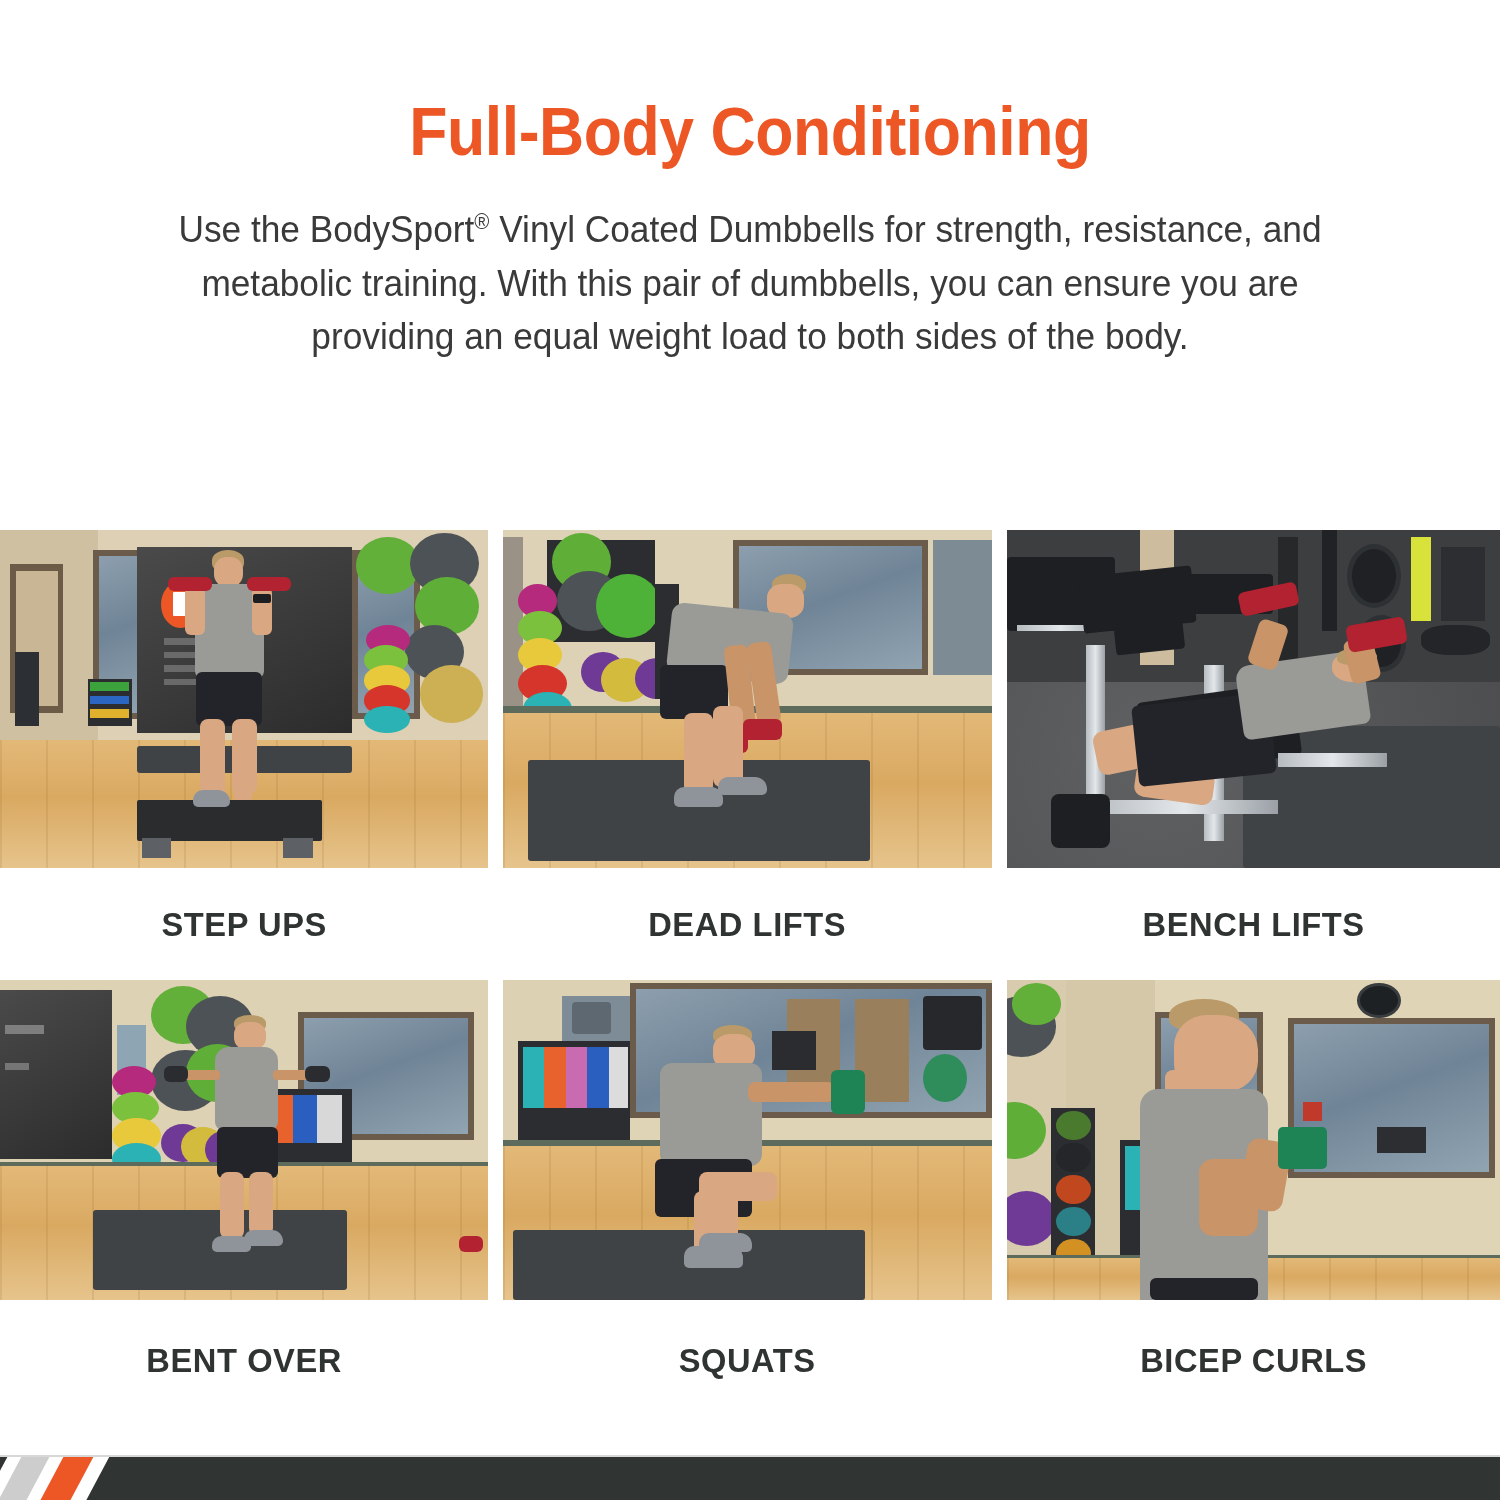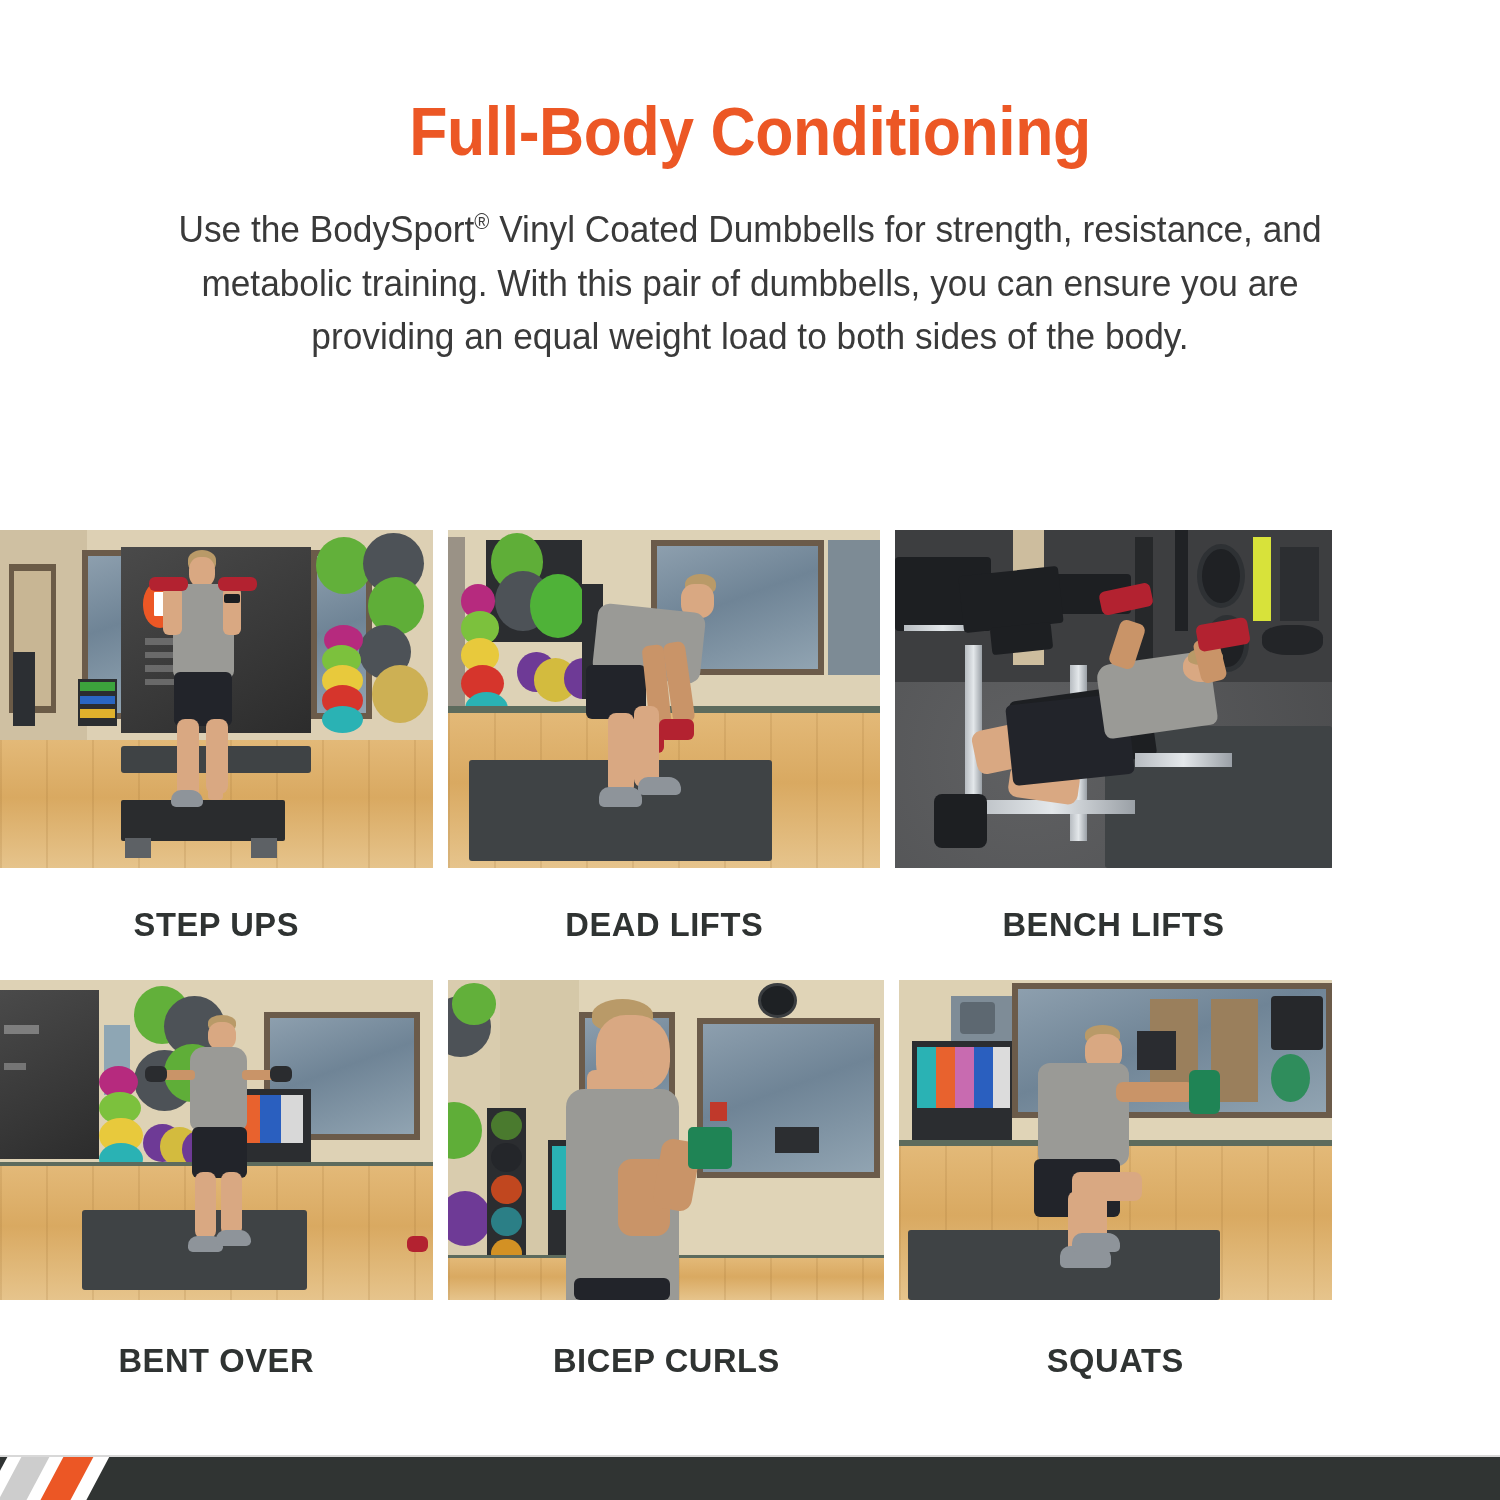--- a/index.html
+++ b/index.html
@@ -33,21 +33,21 @@
     transform: scaleX(0.94);
   }
   .subtitle sup { font-size: 0.58em; vertical-align: super; line-height: 0; }
 
   
   .grid {
     position: absolute;
     left: 0; top: 530px;
     width: 1500px;
   }
-  .row { display: flex; gap: 15px; width: 1332px; }
+  .row { display: flex; gap: 15px; width: 1500px; }
   .row + .row { margin-top: 0; }
   .cell { width: 490px; }
   .cell.mid { width: 495px; }
   .photo {
     width: 100%;
     height: 338px;
     position: relative;
     overflow: hidden;
     background: #c9ae84;
   }
@@ -318,62 +318,20 @@
           <div class="layer shorts" style="left:44.5%;top:46%;width:12.5%;height:16%;"></div>
           <div class="layer skin" style="left:45%;top:60%;width:5%;height:21%;border-radius:8px;"></div>
           <div class="layer skin" style="left:51%;top:60%;width:5%;height:20%;border-radius:8px;"></div>
           <div class="layer shoe" style="left:43.5%;top:80%;width:8%;height:5%;"></div>
           <div class="layer shoe" style="left:50%;top:78%;width:8%;height:5%;"></div>
           <div class="layer dumb-red" style="left:94%;top:80%;width:5%;height:5%;"></div>
         </div>
         <div class="caption">BENT OVER</div>
       </div>
 
-      <div class="cell mid">
-        <div class="photo">
-          <div class="layer wall" style="height:88%;background:#e0d4b7;"></div>
-          <div class="layer" style="left:12%;top:0;width:18%;height:88%;background:#d5c8a8;"></div>
-          <div class="layer mirror" style="left:30%;top:10%;width:22%;height:42%;"></div>
-          <div class="layer mirror" style="left:57%;top:12%;width:42%;height:50%;"></div>
-          <div class="layer" style="left:0;top:0;width:12%;height:88%;background:#d9ccae;"></div>
-
-          <div class="layer ball" style="left:71%;top:1%;width:9%;height:11%;background:#1e2124;border:3px solid #3a3d40;"></div>
-
-          <div class="layer ball" style="left:-4%;top:5%;width:14%;height:19%;background:#4d5257;"></div>
-          <div class="layer ball" style="left:-5%;top:38%;width:13%;height:18%;background:#5fae38;"></div>
-          <div class="layer ball" style="left:-2%;top:66%;width:12%;height:17%;background:#6e3a96;"></div>
-          <div class="layer ball" style="left:1%;top:1%;width:10%;height:13%;background:#62b03a;"></div>
-
-          <div class="layer rack" style="left:9%;top:40%;width:9%;height:50%;"></div>
-          <div class="layer ball" style="left:10%;top:41%;width:7%;height:9%;background:#4a7a2e;"></div>
-          <div class="layer ball" style="left:10%;top:51%;width:7%;height:9%;background:#24262a;"></div>
-          <div class="layer ball" style="left:10%;top:61%;width:7%;height:9%;background:#c1471f;"></div>
-          <div class="layer ball" style="left:10%;top:71%;width:7%;height:9%;background:#2b7f86;"></div>
-          <div class="layer ball" style="left:10%;top:81%;width:7%;height:9%;background:#d39124;"></div>
-
-          <div class="layer rack" style="left:23%;top:50%;width:10%;height:38%;"></div>
-          <div class="layer" style="left:24%;top:52%;width:3.6%;height:20%;background:#2ab2b4;"></div>
-          <div class="layer" style="left:27.6%;top:52%;width:3.6%;height:20%;background:#d6352c;"></div>
-          <div class="layer" style="left:75%;top:46%;width:10%;height:8%;background:#2c2e31;"></div>
-          <div class="layer" style="left:60%;top:38%;width:4%;height:6%;background:#c0392b;"></div>
-          <div class="layer baseboard" style="top:86%;background:#5d6b5d;"></div>
-          <div class="layer floor" style="height:13%;"></div>
-
-          <div class="layer hair" style="left:33%;top:6%;width:14%;height:10%;"></div>
-          <div class="layer skin" style="left:34%;top:11%;width:17%;height:24%;border-radius:40% 46% 40% 36%;"></div>
-          <div class="layer skin" style="left:32%;top:28%;width:13%;height:14%;border-radius:8px;"></div>
-          <div class="layer shirt" style="left:27%;top:34%;width:26%;height:66%;border-radius:18px 18px 0 0;"></div>
-          <div class="layer skin-d" style="left:39%;top:56%;width:12%;height:24%;border-radius:14px;"></div>
-          <div class="layer skin-d" style="left:48%;top:50%;width:9%;height:22%;border-radius:12px;transform:rotate(10deg);"></div>
-          <div class="layer dumb-green" style="left:55%;top:46%;width:10%;height:13%;border-radius:5px;"></div>
-          <div class="layer shorts" style="left:29%;top:93%;width:22%;height:7%;"></div>
-        </div>
-        <div class="caption">BICEP CURLS</div>
-      </div>
-
       <div class="cell">
         <div class="photo">
           <div class="layer wall" style="height:52%;background:#e0d4b7;"></div>
           <div class="layer mirror" style="left:26%;top:1%;width:74%;height:42%;"></div>
           <div class="layer" style="left:0;top:0;width:26%;height:52%;background:#ddd1b3;"></div>
 
           <div class="layer" style="left:12%;top:5%;width:14%;height:26%;background:#7e8c97;"></div>
           <div class="layer" style="left:14%;top:7%;width:8%;height:10%;background:#5d6871;border-radius:4px;"></div>
 
           <div class="layer" style="left:58%;top:6%;width:11%;height:32%;background:#9a7f5c;"></div>
@@ -399,20 +357,62 @@
           <div class="layer skin-d" style="left:50%;top:32%;width:18%;height:6%;border-radius:7px;"></div>
           <div class="layer dumb-green" style="left:67%;top:28%;width:7%;height:14%;"></div>
           <div class="layer shorts" style="left:31%;top:56%;width:20%;height:18%;"></div>
           <div class="layer skin" style="left:40%;top:60%;width:16%;height:9%;border-radius:8px;"></div>
           <div class="layer skin" style="left:39%;top:66%;width:9%;height:20%;border-radius:8px;"></div>
           <div class="layer shoe" style="left:37%;top:83%;width:12%;height:7%;"></div>
           <div class="layer shoe" style="left:40%;top:79%;width:11%;height:6%;"></div>
         </div>
         <div class="caption">SQUATS</div>
       </div>
+
+      <div class="cell mid">
+        <div class="photo">
+          <div class="layer wall" style="height:88%;background:#e0d4b7;"></div>
+          <div class="layer" style="left:12%;top:0;width:18%;height:88%;background:#d5c8a8;"></div>
+          <div class="layer mirror" style="left:30%;top:10%;width:22%;height:42%;"></div>
+          <div class="layer mirror" style="left:57%;top:12%;width:42%;height:50%;"></div>
+          <div class="layer" style="left:0;top:0;width:12%;height:88%;background:#d9ccae;"></div>
+
+          <div class="layer ball" style="left:71%;top:1%;width:9%;height:11%;background:#1e2124;border:3px solid #3a3d40;"></div>
+
+          <div class="layer ball" style="left:-4%;top:5%;width:14%;height:19%;background:#4d5257;"></div>
+          <div class="layer ball" style="left:-5%;top:38%;width:13%;height:18%;background:#5fae38;"></div>
+          <div class="layer ball" style="left:-2%;top:66%;width:12%;height:17%;background:#6e3a96;"></div>
+          <div class="layer ball" style="left:1%;top:1%;width:10%;height:13%;background:#62b03a;"></div>
+
+          <div class="layer rack" style="left:9%;top:40%;width:9%;height:50%;"></div>
+          <div class="layer ball" style="left:10%;top:41%;width:7%;height:9%;background:#4a7a2e;"></div>
+          <div class="layer ball" style="left:10%;top:51%;width:7%;height:9%;background:#24262a;"></div>
+          <div class="layer ball" style="left:10%;top:61%;width:7%;height:9%;background:#c1471f;"></div>
+          <div class="layer ball" style="left:10%;top:71%;width:7%;height:9%;background:#2b7f86;"></div>
+          <div class="layer ball" style="left:10%;top:81%;width:7%;height:9%;background:#d39124;"></div>
+
+          <div class="layer rack" style="left:23%;top:50%;width:10%;height:38%;"></div>
+          <div class="layer" style="left:24%;top:52%;width:3.6%;height:20%;background:#2ab2b4;"></div>
+          <div class="layer" style="left:27.6%;top:52%;width:3.6%;height:20%;background:#d6352c;"></div>
+          <div class="layer" style="left:75%;top:46%;width:10%;height:8%;background:#2c2e31;"></div>
+          <div class="layer" style="left:60%;top:38%;width:4%;height:6%;background:#c0392b;"></div>
+          <div class="layer baseboard" style="top:86%;background:#5d6b5d;"></div>
+          <div class="layer floor" style="height:13%;"></div>
+
+          <div class="layer hair" style="left:33%;top:6%;width:14%;height:10%;"></div>
+          <div class="layer skin" style="left:34%;top:11%;width:17%;height:24%;border-radius:40% 46% 40% 36%;"></div>
+          <div class="layer skin" style="left:32%;top:28%;width:13%;height:14%;border-radius:8px;"></div>
+          <div class="layer shirt" style="left:27%;top:34%;width:26%;height:66%;border-radius:18px 18px 0 0;"></div>
+          <div class="layer skin-d" style="left:39%;top:56%;width:12%;height:24%;border-radius:14px;"></div>
+          <div class="layer skin-d" style="left:48%;top:50%;width:9%;height:22%;border-radius:12px;transform:rotate(10deg);"></div>
+          <div class="layer dumb-green" style="left:55%;top:46%;width:10%;height:13%;border-radius:5px;"></div>
+          <div class="layer shorts" style="left:29%;top:93%;width:22%;height:7%;"></div>
+        </div>
+        <div class="caption">BICEP CURLS</div>
+      </div>
     </div>
   </div>
 
   <div class="footline"></div>
   <div class="footer">
     <div class="stripe s-w1"></div>
     <div class="stripe s-gy"></div>
     <div class="stripe s-w2"></div>
     <div class="stripe s-or"></div>
     <div class="stripe s-w3"></div>

